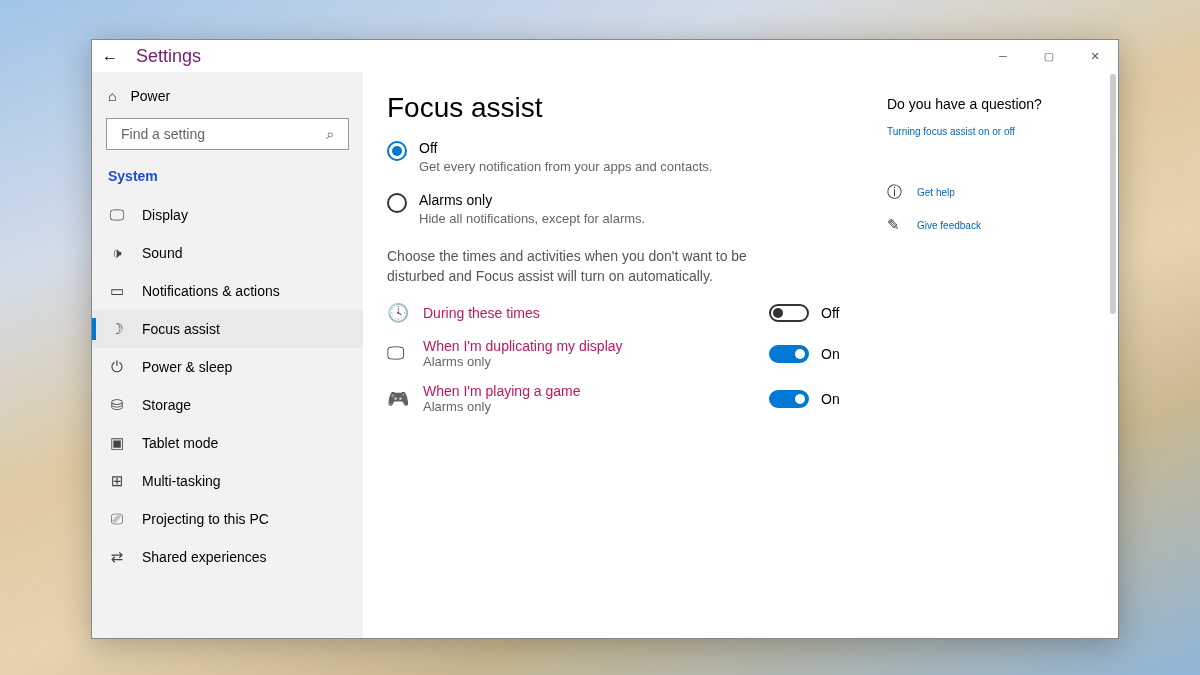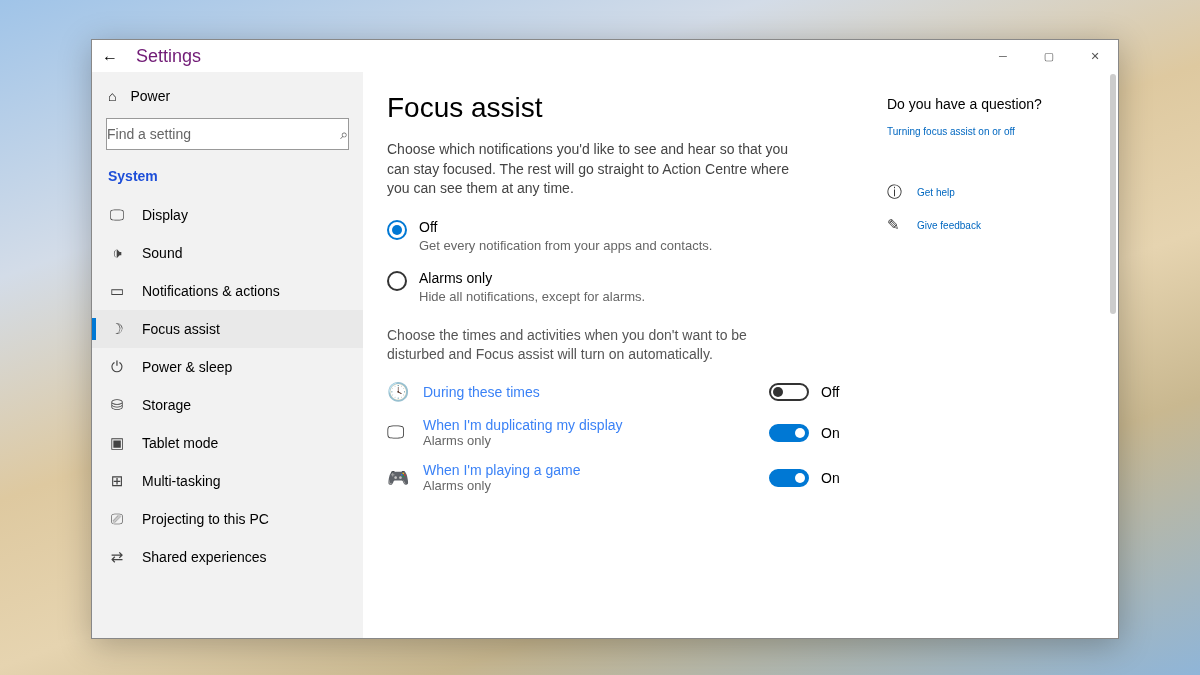--- a/index.html
+++ b/index.html
@@ -8,21 +8,21 @@
   .window { position: absolute; left: 91px; top: 39px; width: 1028px; height: 600px; background: #fff; border: 1px solid #888; box-shadow: 0 6px 30px rgba(0,0,0,0.25); display:flex; flex-direction:column; }
   .titlebar { height:32px; display:flex; align-items:center; justify-content:space-between; padding-left:10px; }
   .titlebar-left { display:flex; align-items:center; gap:18px; }
   .titlebar-left .back { font-size:16px; color:#000; cursor:default; }
   .titlebar-left .title { font-size:18px; color:#701a75; }
   .win-buttons { display:flex; }
   .win-buttons div { width:46px; height:32px; display:flex; align-items:center; justify-content:center; font-size:11px; color:#555; }
   .body { flex:1; display:flex; overflow:hidden; }
   .sidebar { width:271px; background:#f2f2f2; border-right:none; padding-top:8px; overflow:hidden; }
   .home-row { display:flex; align-items:center; gap:14px; padding:8px 16px 10px 16px; font-size:14px; }
-  .search-box { margin:4px 14px 12px 14px; height:32px; border:1px solid #999; background:#fff; display:flex; align-items:center; padding:0 0; justify-content:space-between; color:#666; font-size:14px; }
+  .search-box { margin:4px 14px 12px 14px; height:32px; border:1px solid #999; background:#fff; display:flex; align-items:center; padding:0 14px; justify-content:space-between; color:#666; font-size:14px; }
   .section-label { font-weight:600; font-size:14px; padding:6px 16px 12px 16px; color:#1d4ed8; }
   .nav-item { display:flex; align-items:center; gap:16px; padding:10px 16px; font-size:14px; color:#000; position:relative; }
   .nav-item .icon { width:18px; text-align:center; font-size:15px; color:#444; }
   .nav-item.active::before { content:""; position:absolute; left:0; top:8px; bottom:8px; width:4px; background:#0078d4; }
   .nav-item.active { background:#e9e9e9; }
   .content { flex:1; display:flex; padding:20px 24px 0 24px; overflow:hidden; }
   .main { width:460px; }
   .aside { margin-left:40px; padding-top:4px; font-size:14px; }
   h1 { font-weight:400; font-size:28px; margin-bottom:16px; }
   .desc { font-size:14px; color:#444; margin-bottom:20px; line-height:1.4; max-width:420px; }
@@ -32,21 +32,21 @@
   .radio-outer.selected { border-color:#0078d4; }
   .radio-inner { width:10px; height:10px; background:#0078d4; border-radius:50%; }
   .radio-label { font-size:14px; color:#000; }
   .radio-sub { font-size:13px; color:#666; margin-top:2px; line-height:1.35; }
   .link { color:#0067c0; font-size:10px; cursor:default; }
   h2 { font-weight:400; font-size:20px; margin-bottom:10px; }
   .rule-desc { font-size:14px; color:#555; margin-bottom:16px; line-height:1.4; max-width:400px; }
   .rule-row { display:flex; align-items:center; margin-bottom:14px; }
   .rule-icon { width:26px; font-size:18px; color:#333; margin-right:10px; }
   .rule-text { flex:1; }
-  .rule-title { font-size:14px; color:#3b82f6; }
+  .rule-title { font-size:14px; color:#be185d; }
   .rule-sub { font-size:13px; color:#666; }
   .toggle { width:40px; height:18px; border-radius:10px; position:relative; margin-right:12px; }
   .toggle.off { border:2px solid #333; background:#fff; }
   .toggle.off .knob { width:10px; height:10px; background:#333; border-radius:50%; position:absolute; left:2px; top:2px; }
   .toggle.on { background:#0078d4; border:2px solid #0078d4; }
   .toggle.on .knob { width:10px; height:10px; background:#fff; border-radius:50%; position:absolute; right:2px; top:2px; }
   .toggle-label { font-size:14px; width:26px; }
   .aside .q { color:#000; margin-bottom:14px; }
   .aside .help-row { display:flex; align-items:center; gap:12px; margin-top:14px; }
   .aside .help-icon { width:18px; font-size:15px; color:#333; }
@@ -121,21 +121,20 @@
       </div>
       <div class="nav-item">
         <span class="icon">⇄</span>
         <span>Shared experiences</span>
       </div>
     </div>
 
     <div class="content">
       <div class="main">
         <h1>Focus assist</h1>
-        <p class="desc">Choose which notifications you'd like to see and hear so that you can stay focused. The rest will go straight to Action Centre where you can see them at any time.</p>
 
         <div class="radio-group">
           <div class="radio-row">
             <div class="radio-outer selected">
                 <div class="radio-inner"></div>
               </div>
             <div>
               <div class="radio-label">Off</div>
               <div class="radio-sub">Get every notification from your apps and contacts.</div>
             </div>

